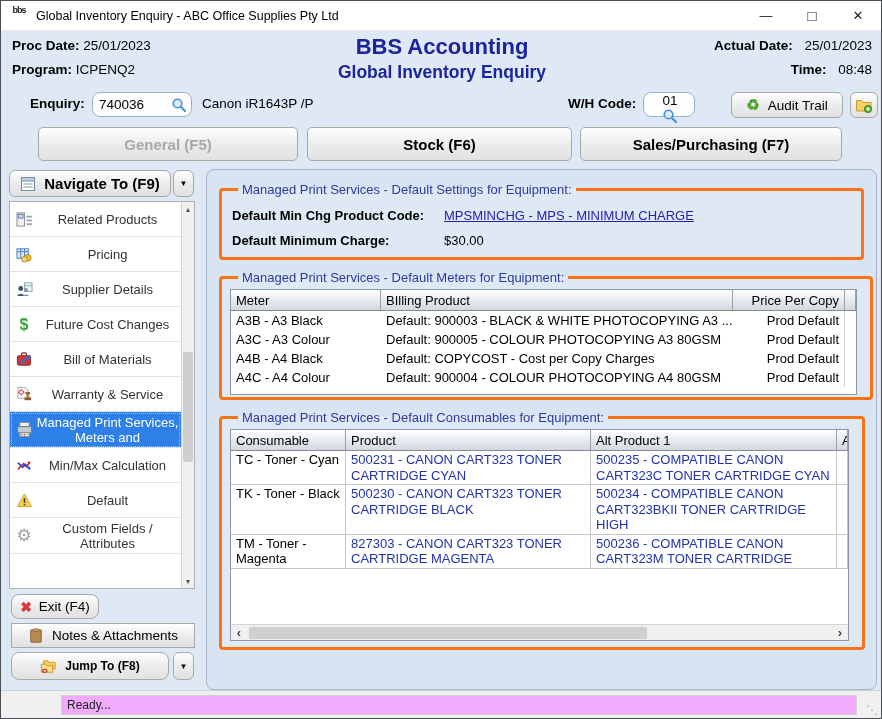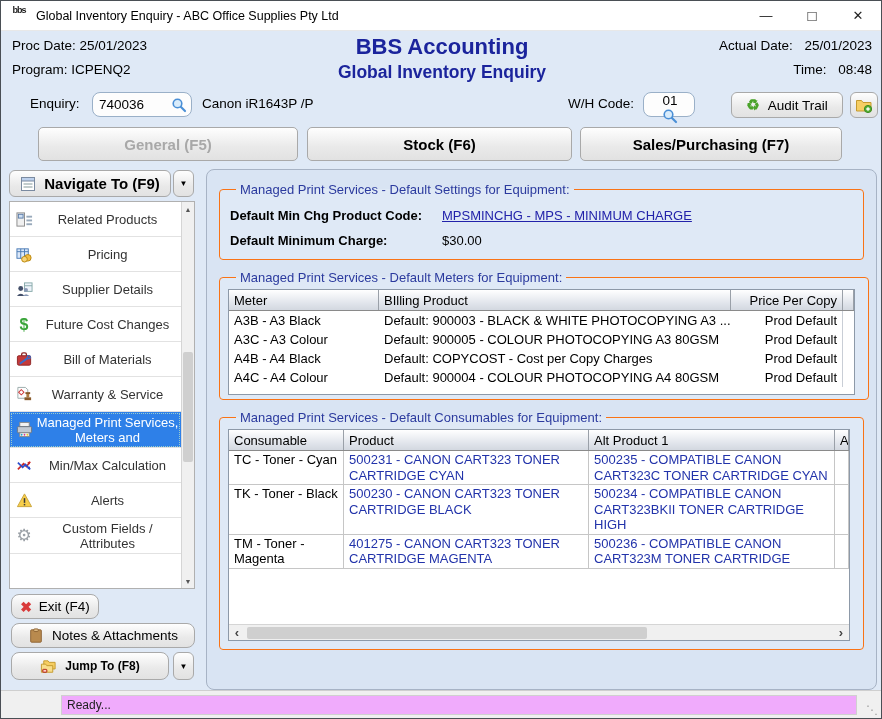--- a/index.html
+++ b/index.html
@@ -15,21 +15,21 @@
   .titlebar .logo{ width:22px; height:20px; margin:0 6px 0 7px; font-weight:bold; font-size:9px;
     color:#222; line-height:9px; letter-spacing:-1px; text-align:center;}
   .titlebar .title{ font-size:12.5px; color:#000; flex:1; }
   .win-btn{ width:46px; height:29px; display:flex; align-items:center; justify-content:center;
     font-size:13px; color:#222; cursor:default;}
   .win-btn.max{ font-size:15px; }
   
   .header{ position:absolute; left:1px; top:31px; width:880px; height:56px; }
   .hdr-left{ position:absolute; left:10px; top:6px; font-size:13.5px; }
   .hdr-left .row, .hdr-right .row{ margin-bottom:9px; white-space:nowrap; }
-  .lbl{ font-weight:normal; color:#000; }
+  .lbl{ font-weight:bold; color:#000; }
   .hdr-center{ position:absolute; left:0; right:0; top:2px; text-align:center; color:#1b249c; }
   .app-title{ font-size:22px; font-weight:bold; }
   .screen-title{ font-size:17.5px; font-weight:bold; margin-top:2px;}
   .hdr-right{ position:absolute; right:10px; top:6px; font-size:13.5px; text-align:right;}
   .hdr-right .lbl{ margin-right:8px; }
   
   .toolrow{ position:absolute; left:1px; top:88px; width:880px; height:34px; font-size:13.5px;}
   .toolrow .lbl{ position:absolute; top:7px; }
   .field{ position:absolute; top:3px; height:25px; background:#fdfdfd; border:1px solid #9ab0c8;
     border-radius:8px; display:flex; align-items:center; padding:0 4px 0 6px; font-size:13.5px;}
@@ -60,27 +60,27 @@
   .side-item .sicon{ position:absolute; left:4px; top:50%; transform:translateY(-50%); width:20px; height:20px;
     display:flex; align-items:center; justify-content:center;}
   .side-item.selected{ background:#2e80e8; color:#fff; outline:1px dotted #9cc; outline-offset:-2px;}
   .vscroll{ position:absolute; right:0; top:0; bottom:0; width:13px; background:#f0f0f0; border-left:1px solid #d5d5d5;}
   .vscroll .arr{ position:absolute; left:0; width:12px; height:14px; font-size:7px; color:#555;
     display:flex; align-items:center; justify-content:center;}
   .vscroll .arr.up{ top:0;} .vscroll .arr.dn{ bottom:0;}
   .vscroll .thumb{ position:absolute; left:1px; width:10px; top:150px; height:110px; background:#cfcfcf; border-radius:2px;}
   .exit-btn{ position:absolute; left:10px; top:593px; width:88px; height:25px; font-size:13.5px; gap:7px; border-radius:8px;}
   .exit-btn .glyph{ color:#d93a3a; font-size:14px; font-weight:bold;}
-  .notes-btn{ position:absolute; left:10px; top:622px; width:184px; height:25px; font-size:13.5px; gap:8px; border-radius:8px;}
+  .notes-btn{ position:absolute; left:10px; top:622px; width:184px; height:25px; font-size:13.5px; gap:8px; border-radius:0;}
   .jump-btn{ position:absolute; left:10px; top:651px; width:158px; height:28px; font-size:12px; font-weight:bold; gap:8px; border-radius:8px;}
   .jump-dd{ position:absolute; left:172px; top:651px; width:21px; height:28px; font-size:8px; border-radius:6px;}
   
   .main-panel{ position:absolute; left:205px; top:168px; width:671px; height:521px;
     background:#d9e4f3; border:1px solid #a7b3c5; border-radius:8px; padding:12px 12px 0 12px;}
-  fieldset{ border:1px solid #f97316; border-radius:4px; background:#dfe9f6; padding:4px 13px 6px 8px;
+  fieldset{ border:3px solid #f97316; border-radius:4px; background:#dfe9f6; padding:4px 13px 6px 8px;
     margin-bottom:10px; position:relative;}
   legend{ color:#2b3a9e; font-size:13px; padding:0 4px; margin-left:8px;}
   .kv-row{ display:flex; font-size:13px; margin:7px 0 10px 2px; align-items:baseline;}
   .kv-row .k{ font-weight:bold; width:212px; }
   a.navlink{ color:#2222aa; text-decoration:underline; }
   .plain-v{ color:#000; }
   
   .tbl{ background:#fff; border:1px solid #8d99a8; position:relative; overflow:hidden;}
   .meters-tbl{ height:106px; }
   .cons-tbl{ height:212px; }
@@ -291,21 +291,21 @@
         <span>Min/Max Calculation</span>
       </div>
       <div class="side-item">
         <span class="sicon">
           <svg viewBox="0 0 18 18" width="17" height="17">
               <path d="M9 2 L16.5 15.5 H1.5 Z" fill="#f7ce4a" stroke="#c9a43a"></path>
               <rect x="8.2" y="6.5" width="1.6" height="5" fill="#3a3a3a"></rect>
               <rect x="8.2" y="12.6" width="1.6" height="1.6" fill="#3a3a3a"></rect>
             </svg>
         </span>
-        <span>Alerts</span>
+        <span>Default</span>
       </div>
       <div class="side-item tall">
         <span class="sicon" style="color:#9aa0a6;font-size:17px;">⚙</span>
         <span>Custom Fields / Attributes</span>
       </div>
     </div>
     <div class="vscroll">
       <span class="arr up">▲</span>
       <span class="thumb"></span>
       <span class="arr dn">▼</span>
@@ -404,21 +404,21 @@
           <span class="td"></span>
         </div>
         <div class="trow cons-grid">
           <span class="td">TK - Toner - Black</span>
           <span class="td link">500230 - CANON CART323 TONER CARTRIDGE BLACK</span>
           <span class="td link">500234 - COMPATIBLE CANON CART323BKII TONER CARTRIDGE HIGH</span>
           <span class="td"></span>
         </div>
         <div class="trow cons-grid">
           <span class="td">TM - Toner - Magenta</span>
-          <span class="td link">401275 - CANON CART323 TONER CARTRIDGE MAGENTA</span>
+          <span class="td link">827303 - CANON CART323 TONER CARTRIDGE MAGENTA</span>
           <span class="td link">500236 - COMPATIBLE CANON CART323M TONER CARTRIDGE</span>
           <span class="td"></span>
         </div>
         <div class="hscroll">
           <span class="arr">‹</span>
           <span class="track">
               <span class="thumb"></span>
             </span>
           <span class="arr">›</span>
         </div>

